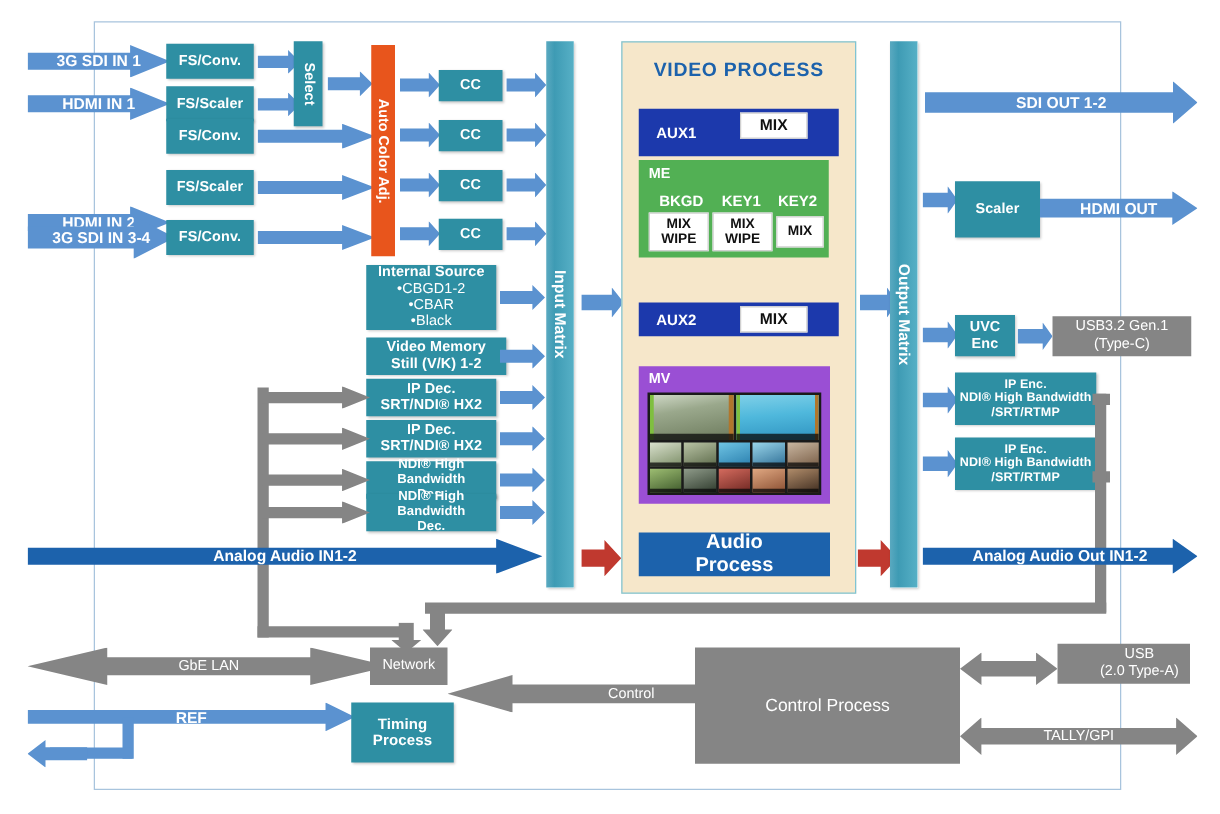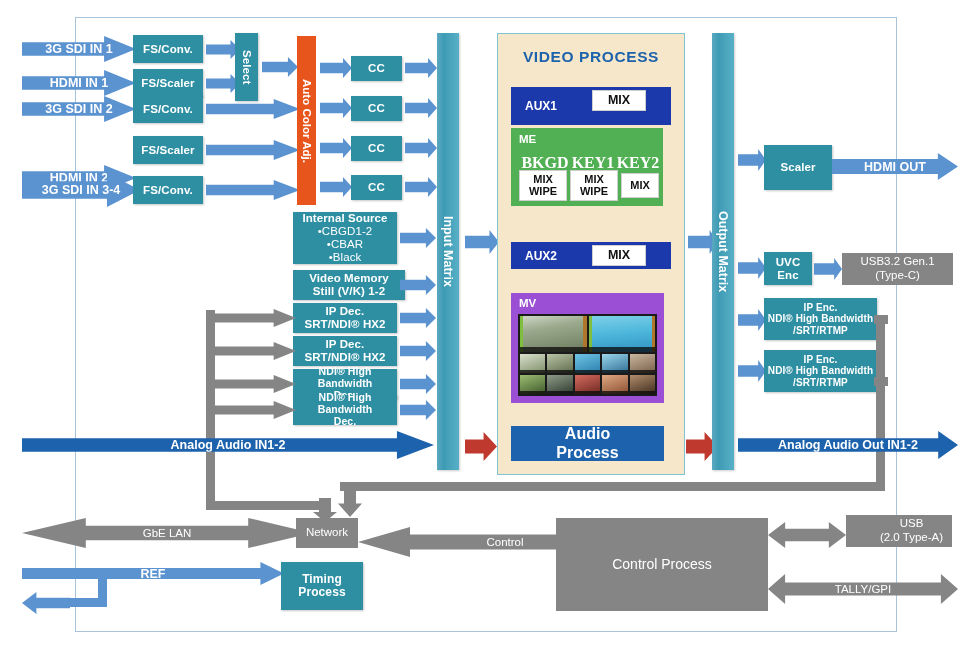--- a/index.html
+++ b/index.html
@@ -65,21 +65,21 @@
   .vp-title{color:#1c62ac;font-weight:bold;font-size:15.5px;letter-spacing:.6px;text-align:center;}
   .aux{background:#1c39ac;display:flex;align-items:center;}
   .aux .auxlabel{color:#ffffff;font-weight:bold;font-size:12px;margin-left:14px;}
   .whitechip{
     background:#ffffff;color:#111111;font-weight:bold;font-size:12.5px;
     display:flex;align-items:center;justify-content:center;text-align:center;line-height:1.05;
     border:1px solid #cfcfcf;
   }
   .me{background:#52b054;}
   .me .melabel{color:#ffffff;font-size:11.5px;font-weight:bold;}
-  .me .colhdr{color:#ffffff;font-size:16px;font-weight:bold;text-align:center;font-family:Liberation Serif, serif;}
+  .me .colhdr{color:#ffffff;font-size:12px;font-weight:bold;text-align:center;}
   .mv{background:#9a4fd4;}
   .mv .mvlabel{color:#ffffff;font-size:11.5px;font-weight:bold;}
   .audiobar{background:#1c62ac;color:#ffffff;font-weight:bold;font-size:16px;
     display:flex;align-items:center;justify-content:center;text-align:center;line-height:1.15;}
 
   
   .mvgrid{background:#1a1a1a;display:flex;flex-direction:column;gap:2px;padding:2px;}
   .mvrow{display:flex;gap:2px;}
   .mvcell{position:relative;overflow:hidden;}
   .mvcell .bar{position:absolute;left:0;right:0;bottom:0;height:14%;background:rgba(10,10,10,.75);}
@@ -107,23 +107,20 @@
   <div class="abs tealbox" style="left:133px;top:69px;width:70px;height:28px;">
     <span>FS/Scaler</span>
   </div>
   <div class="abs barrow right" style="left:206px;top:74px;width:34px;height:19px;"></div>
 
   <div class="abs tealbox" style="left:235px;top:33px;width:23px;height:68px;">
     <span class="vtext">Select</span>
   </div>
   <div class="abs barrow right" style="left:262px;top:57px;width:36px;height:20px;"></div>
 
-  <div class="abs barrow right" style="left:22px;top:96px;width:114px;height:26px;">
-    <span>3G SDI IN 2</span>
-  </div>
   <div class="abs tealbox" style="left:133px;top:95px;width:70px;height:28px;">
     <span>FS/Conv.</span>
   </div>
   <div class="abs barrow right" style="left:206px;top:99px;width:94px;height:20px;"></div>
 
   <div class="abs barrow right" style="left:22px;top:137px;width:114px;height:26px;margin-top:28px;">
     <span>HDMI IN 2</span>
   </div>
   <div class="abs tealbox" style="left:133px;top:136px;width:70px;height:28px;">
     <span>FS/Scaler</span>
@@ -311,20 +308,23 @@
     <span>Process</span>
   </div>
 
   <div class="abs barrow right" style="left:688px;top:230px;width:30px;height:24px;"></div>
   <div class="abs redarrow" style="left:686px;top:432px;width:32px;height:29px;"></div>
 
   <div class="abs matrixbar" style="left:712px;top:33px;width:22px;height:437px;">
     <span class="vtext">Output Matrix</span>
   </div>
 
+  <div class="abs barrow rightvwide" style="left:740px;top:65px;width:218px;height:34px;">
+    <span>SDI OUT 1-2</span>
+  </div>
 
   <div class="abs barrow right" style="left:738px;top:149px;width:28px;height:22px;"></div>
   <div class="abs tealbox" style="left:764px;top:145px;width:68px;height:45px;">
     <span>Scaler</span>
   </div>
   <div class="abs barrow rightwide" style="left:832px;top:153px;width:126px;height:27px;">
     <span>HDMI OUT</span>
   </div>
 
   <div class="abs barrow right" style="left:738px;top:257px;width:28px;height:22px;"></div>
@@ -366,21 +366,21 @@
   </div>
 
   <div class="abs garrow both" style="left:22px;top:518px;width:290px;height:30px;">
     <span>GbE LAN</span>
   </div>
 
   <div class="abs graybox" style="left:296px;top:518px;width:62px;height:30px;">
     <span>Network</span>
   </div>
 
-  <div class="abs garrow left" style="left:358px;top:527px;width:200px;height:30px;padding-left:48px;">
+  <div class="abs garrow left" style="left:358px;top:540px;width:200px;height:30px;padding-left:48px;">
     <span style="margin-left:46px;">Control</span>
   </div>
 
   <div class="abs graybox" style="left:556px;top:518px;width:212px;height:93px;font-size:14px;">
     <span>Control Process</span>
   </div>
 
   <div class="abs garrow both" style="left:768px;top:522px;width:78px;height:26px;"></div>
   <div class="abs graybox" style="left:846px;top:515px;width:106px;height:32px;flex-direction:column;padding-left:25px;">
     <span>USB</span>

